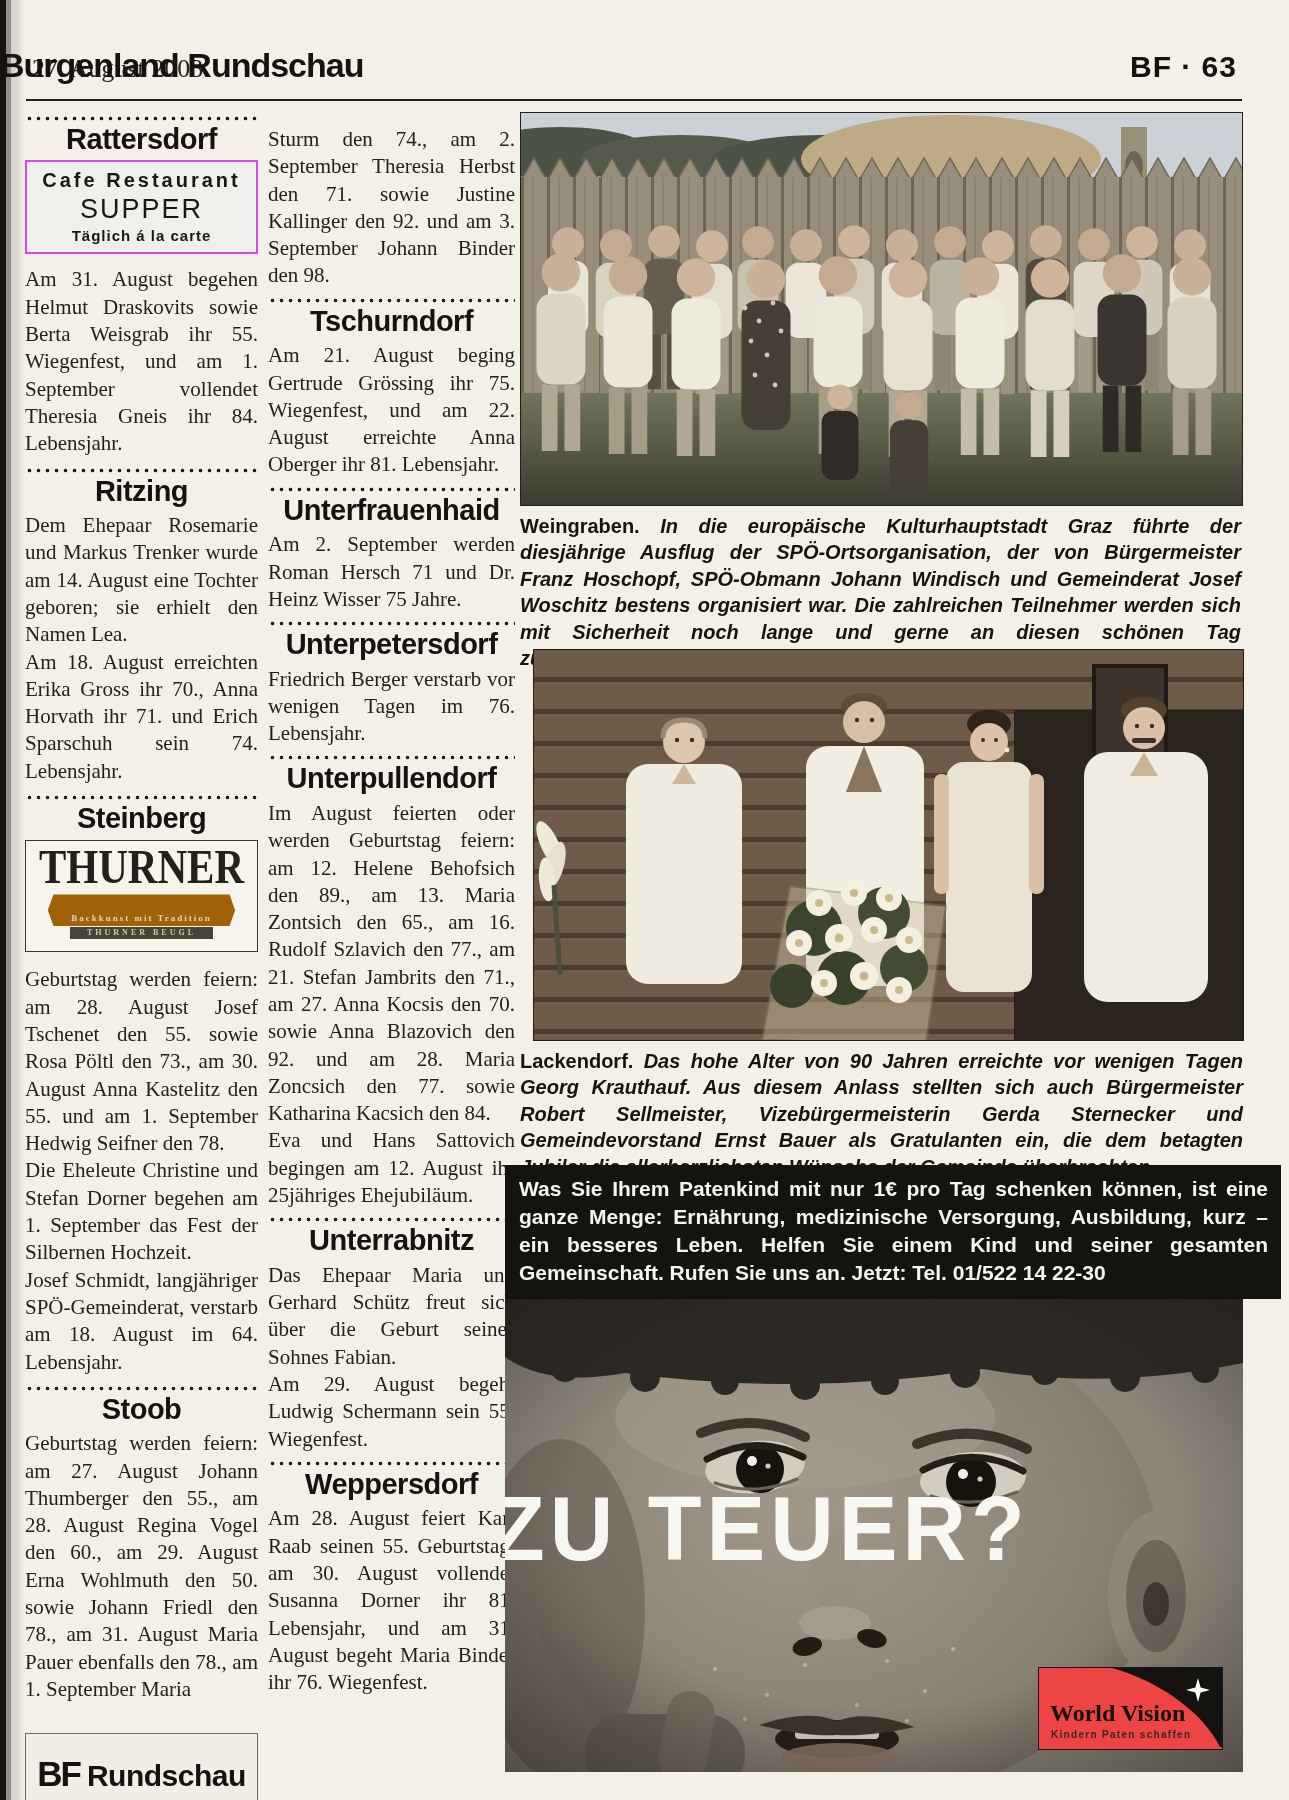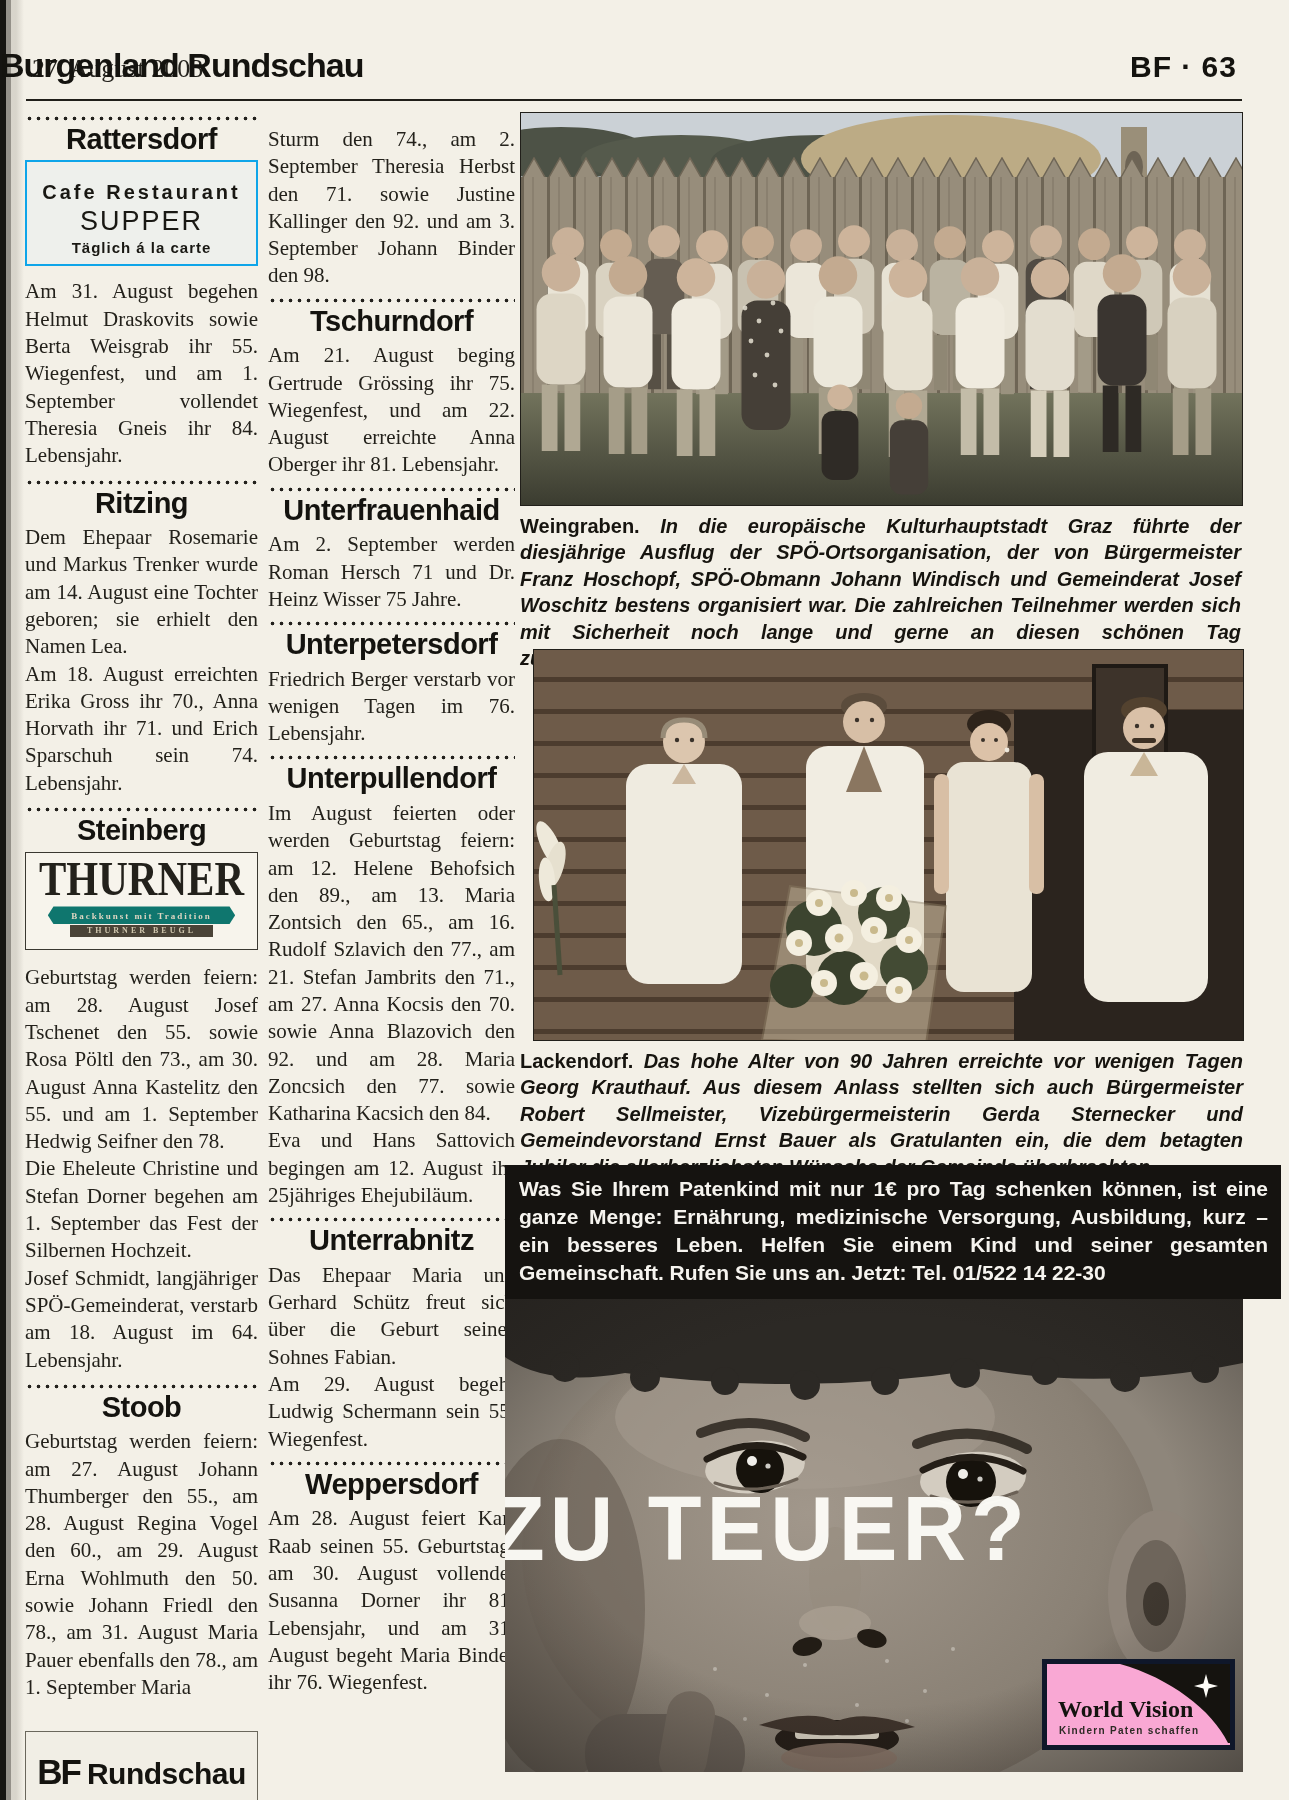--- a/index.html
+++ b/index.html
@@ -17,30 +17,30 @@
   
   #col-left{position:absolute;left:25px;top:110px;width:233px;}
   #col-mid{position:absolute;left:268px;top:112px;width:247px;}
   #col-right{position:absolute;left:505px;top:112px;width:740px;height:1670px;}
   .dots{height:5px;margin:6px 0 2px;background-image:radial-gradient(circle,#23211d 1.7px,transparent 2.1px);
         background-size:9px 5px;background-repeat:repeat-x;background-position:0 50%;}
   .sec-h{font:800 29px/1.12 "Liberation Sans",sans-serif;text-align:center;letter-spacing:-0.5px;
         margin:1px 0 5px;color:#14130f;white-space:nowrap;}
   .bp{margin:0;text-align:justify;font:21px/1.30 "Liberation Serif",serif;color:#23211b;hyphens:auto;}
   
-  .supper-box{border:2px solid #0ea5e9;background:#eef0ec;text-align:center;padding:19px 3px 8px;margin:4px 0 12px;
+  .supper-box{border:2px solid #d946ef;background:#eef0ec;text-align:center;padding:7px 3px 8px;margin:4px 0 12px;
         font-family:"Liberation Sans",sans-serif;color:#191813;}
   .supper-l1{font-weight:700;font-size:20px;letter-spacing:3px;}
   .supper-l2{font-weight:400;font-size:27px;letter-spacing:2px;margin-top:2px;}
   .supper-l3{font-weight:700;font-size:15px;letter-spacing:1px;margin-top:2px;}
   
   .thurner-box{border:1.5px solid #3a3831;background:#f7f4ec;text-align:center;padding:10px 4px 12px;margin:6px 0 14px;}
   .thurner-name{font:600 41px/0.95 "Liberation Serif",serif;color:#23211b;transform:scaleY(1.18);transform-origin:center bottom;}
-  .th-ribbon{background:#0f766e;color:#ded6c2;font:700 9px/1.4 "Liberation Serif",serif;letter-spacing:2px;
-        width:84%;margin:4px auto 0;padding:4px 0 1px;clip-path:polygon(0 50%,3% 0,97% 0,100% 50%,97% 100%,3% 100%);}
+  .th-ribbon{background:#a16207;color:#ded6c2;font:700 9px/1.4 "Liberation Serif",serif;letter-spacing:2px;
+        width:84%;margin:4px auto 0;padding:18px 0 1px;clip-path:polygon(0 50%,3% 0,97% 0,100% 50%,97% 100%,3% 100%);}
   .th-sub{background:#4a4337;color:#cfc6ad;font:700 8px/1.3 "Liberation Serif",serif;letter-spacing:3px;width:64%;margin:1px auto 0;padding:1px 0;}
   
   .bf-box{border:1.5px solid #6a675c;background:#f1eee5;text-align:center;padding:20px 8px 26px;margin-top:30px;
         font-family:"Liberation Sans",sans-serif;color:#14130f;}
   .bf-brand{white-space:nowrap;}
   .bf-brand .bf{font-weight:900;font-size:35px;letter-spacing:-2px;}
   .bf-brand .rs{font-weight:700;font-size:30px;letter-spacing:-0.5px;margin-left:7px;}
   .bf-name{font-weight:700;font-size:21px;margin-top:20px;}
   
   .photo-frame{position:absolute;border:1px solid #211f1a;box-sizing:border-box;background:#8d867b;}
@@ -49,21 +49,21 @@
   #photo2{left:28px;top:537px;width:711px;height:392px;}
   #cap2{position:absolute;left:15px;top:936px;width:723px;}
   .cap{font:italic 700 20px/1.32 "Liberation Sans",sans-serif;color:#16140f;text-align:justify;margin:0;}
   .cap .lead{font-style:normal;}
   #wv-ad{position:absolute;left:0;top:1053px;width:776px;border-radius:17px;}
   .ad-banner{background:#151310;color:#f6f4ef;padding:10px 13px 12px 14px;
         font:700 21px/1.33 "Liberation Sans",sans-serif;text-align:justify;margin:0;}
   .ad-photo{position:relative;width:738px;height:473px;overflow:hidden;background:#8e867c;}
   .ad-overlay{position:absolute;left:-14px;top:186px;width:760px;
         font:800 88px/1 "Liberation Sans",sans-serif;letter-spacing:5px;color:#fcfbf6;opacity:.97;transform:scaleY(1.04);}
-  .wv-logo{position:absolute;right:8px;bottom:22px;width:183px;height:81px;background:#f9a8d4;border:5px solid #0f172a;}
+  .wv-logo{position:absolute;right:20px;bottom:22px;width:183px;height:81px;background:#ef4444;border:1px solid #0f172a;}
   .wv-swoosh{position:absolute;right:0;top:0;}
   .wv-name{position:absolute;left:11px;bottom:24px;font:600 24px/1 "Liberation Serif",serif;color:#14130f;letter-spacing:0;}
   .wv-tagline{position:absolute;left:12px;bottom:9px;font:700 10px/1 "Liberation Sans",sans-serif;letter-spacing:1.3px;color:#2e2b26;}
   svg{display:block;}
 </style>
 </head>
 <body>
 
 <div id="page">
   <div class="scan-edge"></div>

